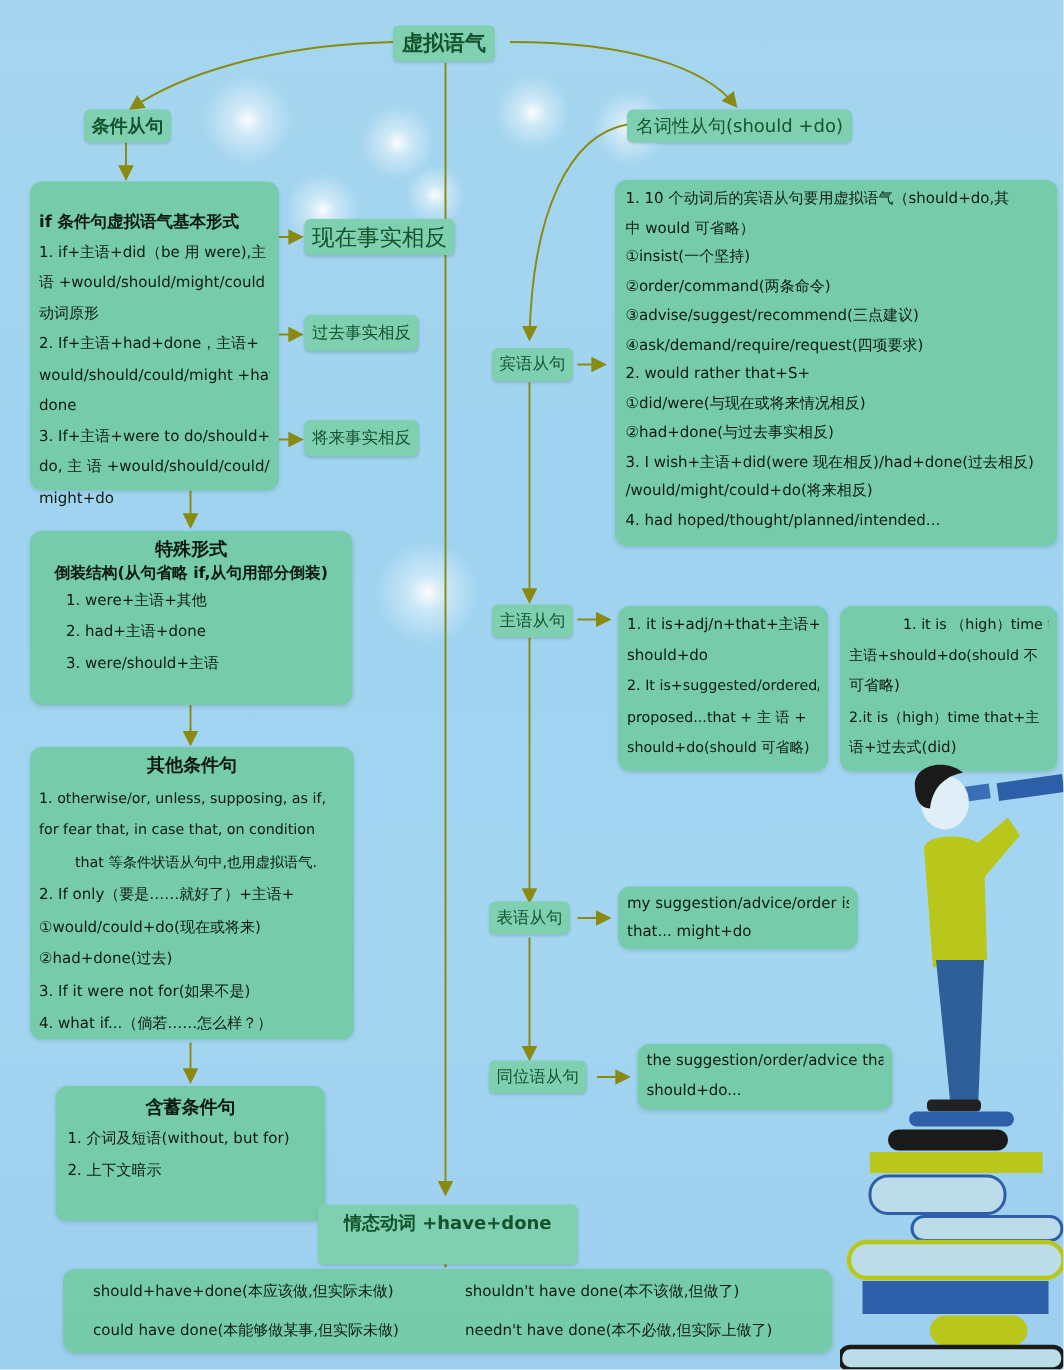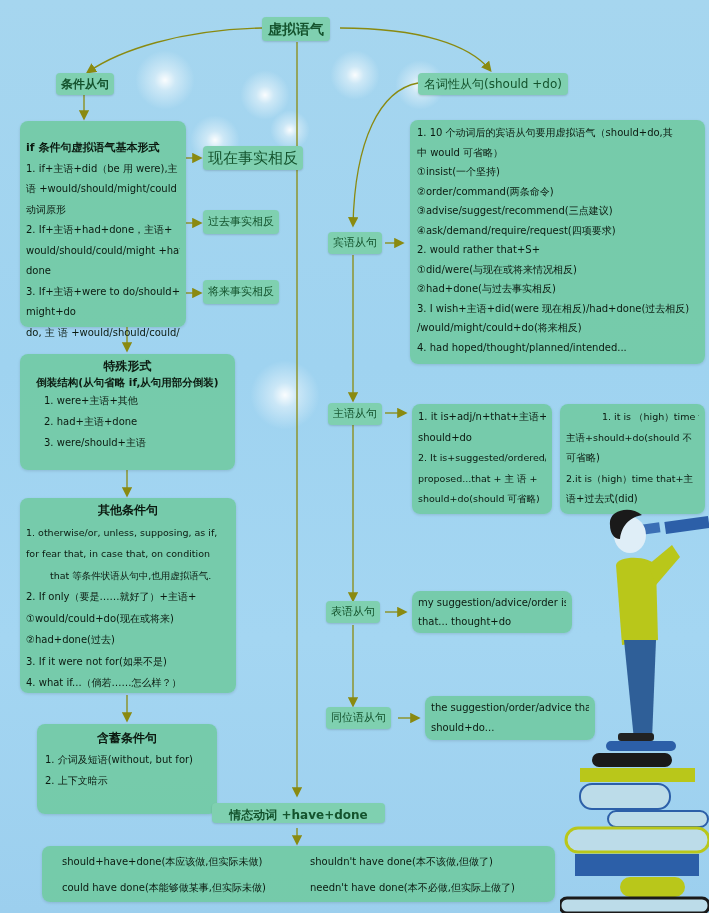--- a/index.html
+++ b/index.html
@@ -101,22 +101,22 @@
 
 <div class="box" style="left:20px;top:121px;width:166px;height:206px;padding:17px 6px;line-height:20.5px;">
   <span class="line bold" style="font-size:11px;">if 条件句虚拟语气基本形式</span>
   <span class="line">1. if+主语+did（be 用 were),主</span>
   <span class="line">语 +would/should/might/could +</span>
   <span class="line">动词原形</span>
   <span class="line">2. If+主语+had+done，主语+</span>
   <span class="line">would/should/could/might +have</span>
   <span class="line">done</span>
   <span class="line">3. If+主语+were to do/should+</span>
+  <span class="line">do, 主 语 +would/should/could/</span>
   <span class="line">might+do</span>
-  <span class="line">do, 主 语 +would/should/could/</span>
 </div>
 
 <div class="node" style="left:203px;top:146px;padding:3px 5px;font-size:15px;font-weight:normal;height:24px;line-height:18px;">
   <span>现在事实相反</span>
 </div>
 <div class="node" style="left:203px;top:210px;padding:3px 5px;font-size:11px;font-weight:normal;height:24px;line-height:18px;">
   <span>过去事实相反</span>
 </div>
 <div class="node" style="left:203px;top:280px;padding:3px 5px;font-size:11px;font-weight:normal;height:24px;line-height:18px;">
   <span>将来事实相反</span>
@@ -182,32 +182,32 @@
   <span class="line">可省略)</span>
   <span class="line" style="font-size:9.5px;">2.it is（high）time that+主</span>
   <span class="line">语+过去式(did)</span>
 </div>
 
 <div class="node" style="left:326px;top:601px;padding:2px 5px;font-size:11px;font-weight:normal;height:22px;line-height:18px;">
   <span>表语从句</span>
 </div>
 <div class="box" style="left:412px;top:591px;width:160px;height:42px;padding:2px 6px;line-height:19px;">
   <span class="line">my  suggestion/advice/order  is</span>
-  <span class="line">that... thought+do</span>
+  <span class="line">that... might+do</span>
 </div>
 
 <div class="node" style="left:326px;top:707px;padding:2px 5px;font-size:11px;font-weight:normal;height:22px;line-height:18px;">
   <span>同位语从句</span>
 </div>
 <div class="box" style="left:425px;top:696px;width:170px;height:44px;padding:2px 6px;line-height:20px;">
   <span class="line">the suggestion/order/advice that...</span>
   <span class="line">should+do...</span>
 </div>
 
-<div class="node" style="left:212px;top:803px;width:173px;height:20px;padding:2px 8px;font-size:12px;line-height:20px;text-align:center;">
+<div class="node" style="left:212px;top:803px;width:173px;height:40px;padding:2px 8px;font-size:12px;line-height:20px;text-align:center;">
   <span>情态动词 +have+done</span>
 </div>
 <div class="box" style="left:42px;top:846px;width:513px;height:56px;padding:5px 0 0 20px;line-height:22px;display:grid;grid-template-columns:248px 245px;">
   <span class="line">should+have+done(本应该做,但实际未做)</span>
   <span class="line">shouldn't have done(本不该做,但做了)</span>
   <span class="line">could have done(本能够做某事,但实际未做)</span>
   <span class="line">needn't have done(本不必做,但实际上做了)</span>
 </div>
 
 <svg style="position:absolute;left:560px;top:505px;width:149px;height:408px;" viewBox="0 0 149 408">

